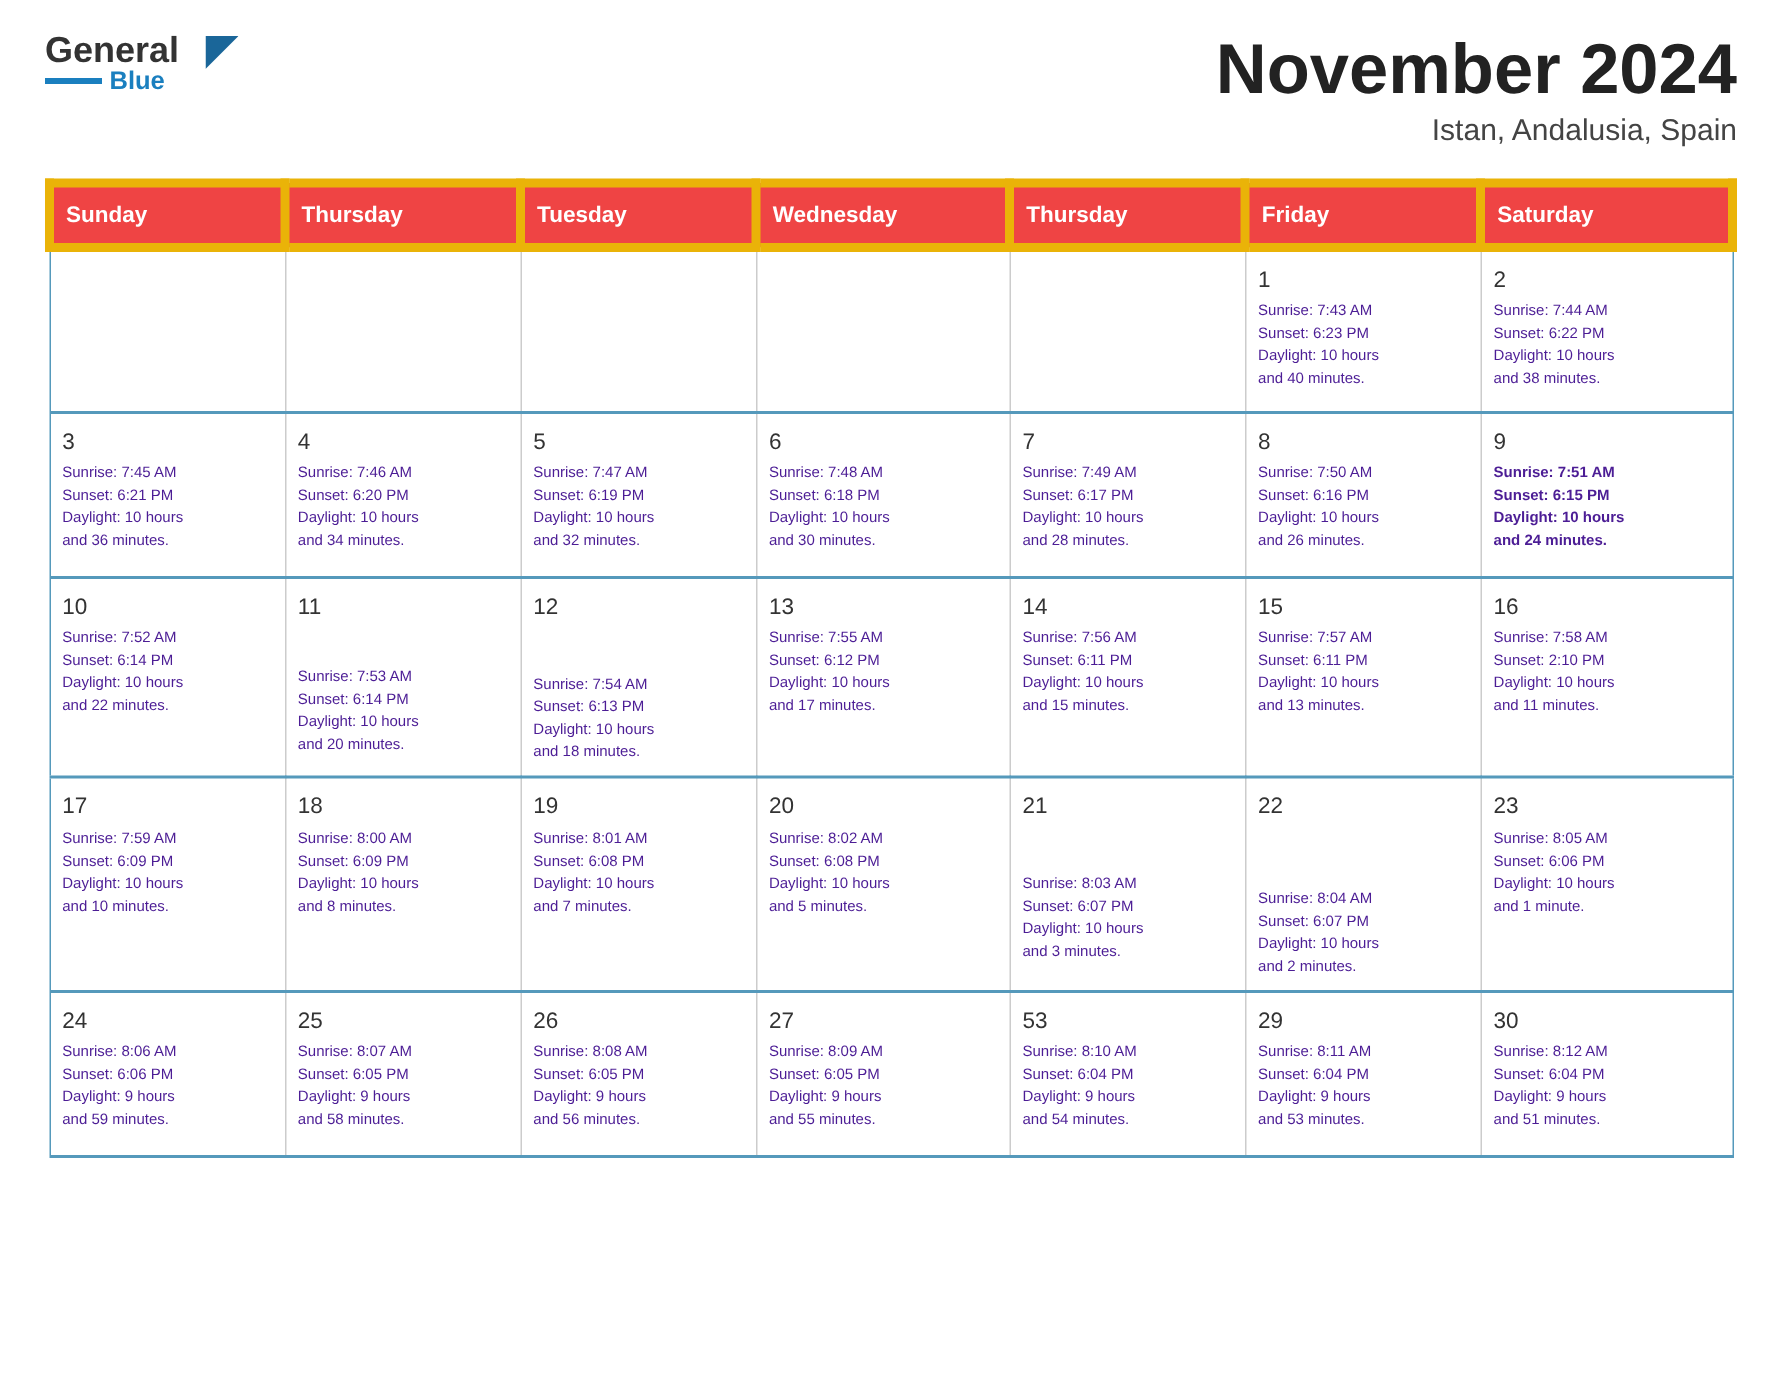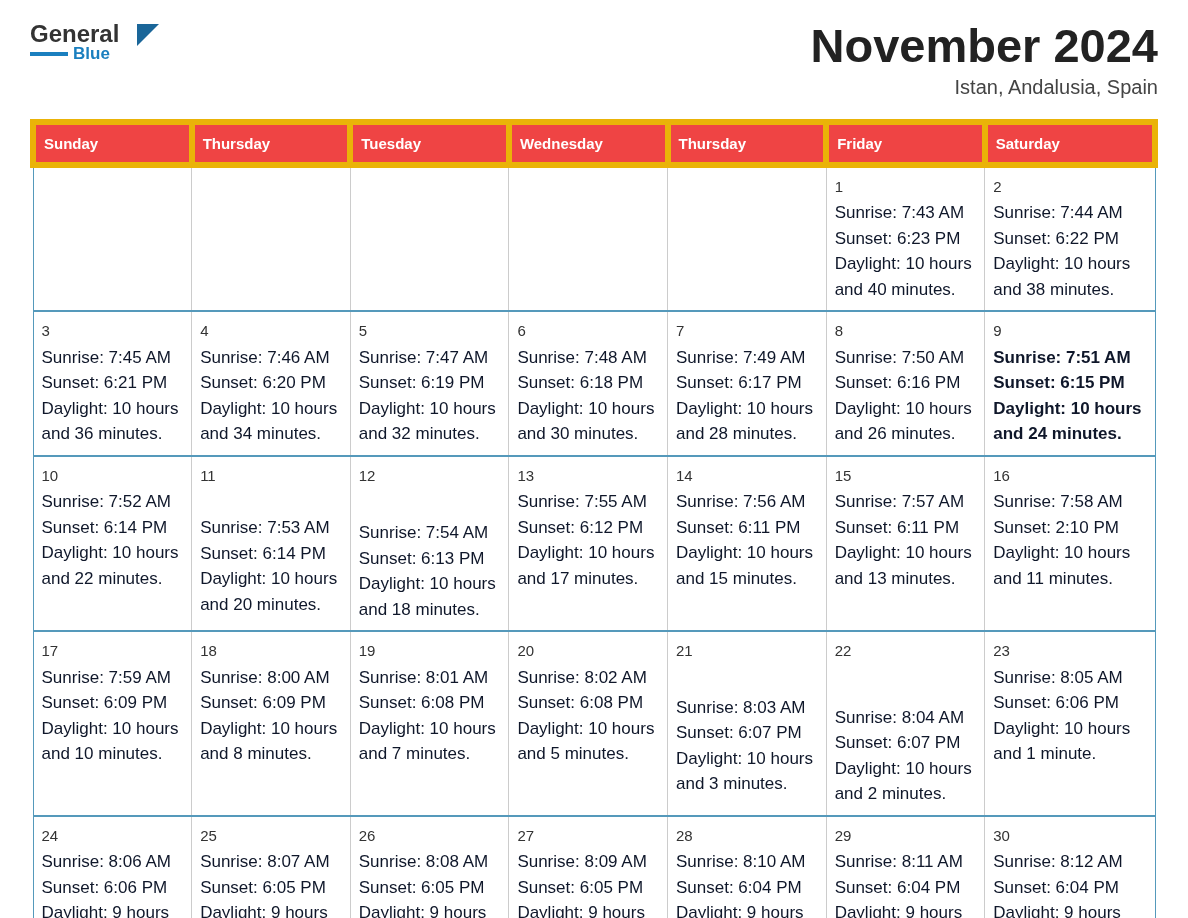--- a/index.html
+++ b/index.html
@@ -83,22 +83,22 @@
       border-right: 1px solid #5599bb;
     }
     .day-number {
       font-size: 15px;
       font-weight: normal;
       color: #333;
       display: block;
       margin-bottom: 2px;
     }
     .cell-content {
-      font-size: 17px;
-      color: #0f172a;
+      font-size: 10px;
+      color: #4c1d95;
       line-height: 1.5;
     }
   </style>
 </head>
 <body>
 
 <div class="header">
   <div class="logo-block">
     <div class="logo-row1">
       <span style="font-size:24px;font-weight:bold;color:#333;">General</span>
@@ -327,21 +327,21 @@
 and 56 minutes.</div>
         </td>
         <td>
           <span class="day-number">27</span>
           <div class="cell-content" style="white-space: pre-line;">Sunrise: 8:09 AM
 Sunset: 6:05 PM
 Daylight: 9 hours
 and 55 minutes.</div>
         </td>
         <td>
-          <span class="day-number">28</span>
+          <span class="day-number">53</span>
           <div class="cell-content" style="white-space: pre-line;">Sunrise: 8:10 AM
 Sunset: 6:04 PM
 Daylight: 9 hours
 and 54 minutes.</div>
         </td>
         <td>
           <span class="day-number">29</span>
           <div class="cell-content" style="white-space: pre-line;">Sunrise: 8:11 AM
 Sunset: 6:04 PM
 Daylight: 9 hours

